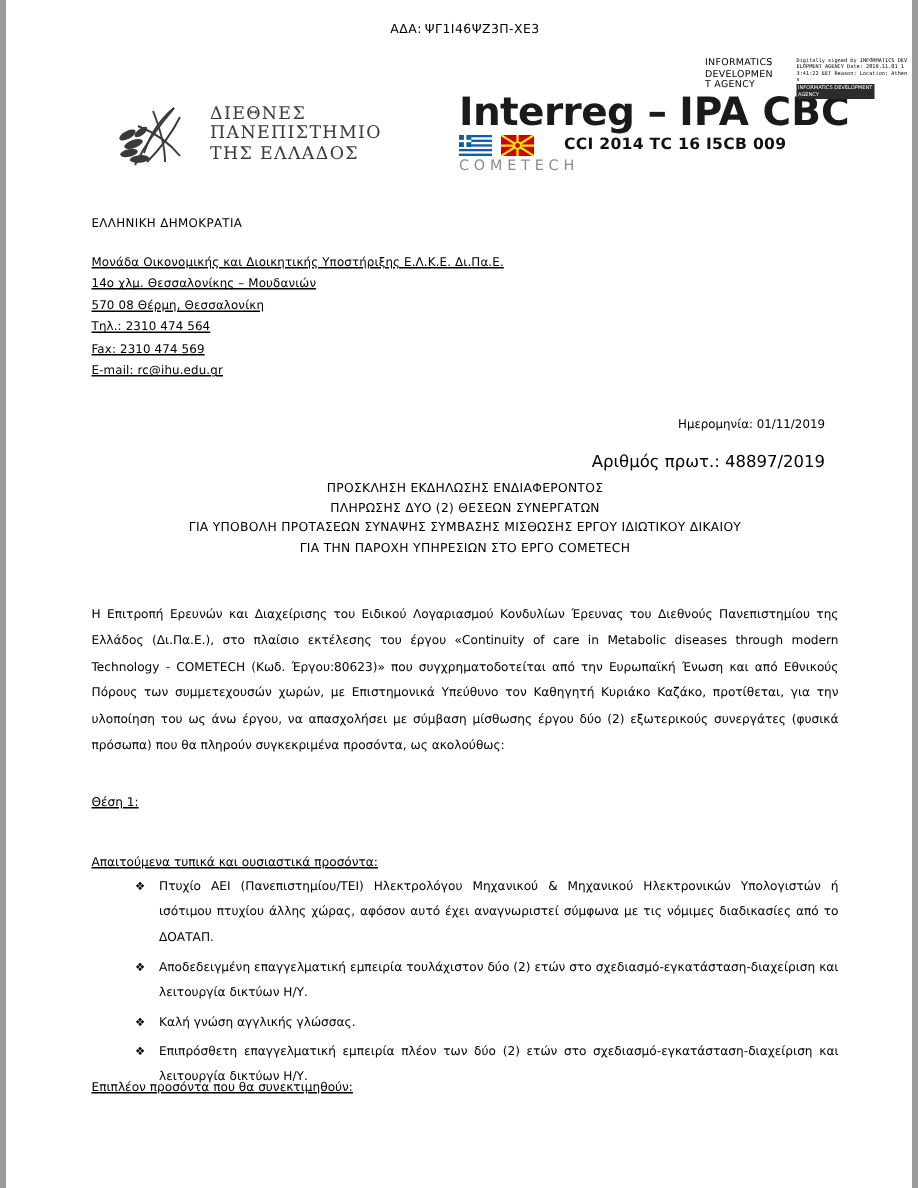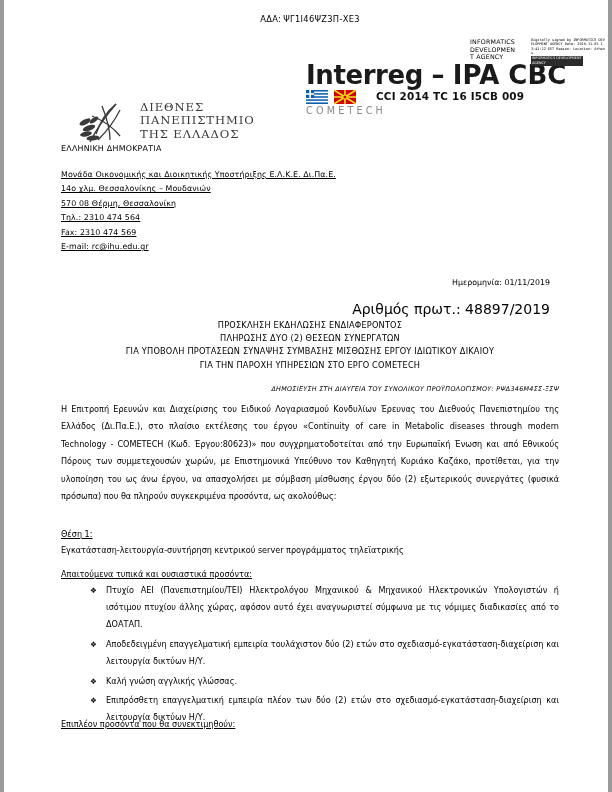--- a/index.html
+++ b/index.html
@@ -42,21 +42,20 @@
   }
 
   
   .ihu-logo {
     position: absolute;
     left: 72px;
     top: 28px;
     display: flex;
     align-items: center;
     gap: 10px;
-    margin-top: 32px;
   }
   .ihu-mark { width: 54px; height: 50px; flex: 0 0 auto; }
   .ihu-words {
     font-family: "DejaVu Serif", "Liberation Serif", serif;
     font-size: 11.6px;
     line-height: 13.6px;
     letter-spacing: 0.9px;
     color: #3a3a3a;
     white-space: nowrap;
   }
@@ -155,21 +154,21 @@
     position: absolute;
     right: 58px;
     top: 278px;
     font-size: 7.9px;
     white-space: nowrap;
   }
   .meta-proto {
     position: absolute;
     right: 58px;
     top: 301px;
-    font-size: 14px;
+    font-size: 11px;
     white-space: nowrap;
   }
 
   .doc-title {
     position: absolute;
     left: 30px;
     top: 319px;
     width: 552px;
     text-align: center;
     font-size: 8.2px;
@@ -361,26 +360,24 @@
   <div class="meta-date">Ημερομηνία: 01/11/2019</div>
   <div class="meta-proto">Αριθμός πρωτ.: 48897/2019</div>
 
   <div class="doc-title">
     <div>ΠΡΟΣΚΛΗΣΗ ΕΚΔΗΛΩΣΗΣ ΕΝΔΙΑΦΕΡΟΝΤΟΣ</div>
     <div>ΠΛΗΡΩΣΗΣ ΔΥΟ (2) ΘΕΣΕΩΝ ΣΥΝΕΡΓΑΤΩΝ</div>
     <div>ΓΙΑ ΥΠΟΒΟΛΗ ΠΡΟΤΑΣΕΩΝ ΣΥΝΑΨΗΣ ΣΥΜΒΑΣΗΣ ΜΙΣΘΩΣΗΣ ΕΡΓΟΥ ΙΔΙΩΤΙΚΟΥ ΔΙΚΑΙΟΥ</div>
     <div>ΓΙΑ ΤΗΝ ΠΑΡΟΧΗ ΥΠΗΡΕΣΙΩΝ ΣΤΟ ΕΡΓΟ COMETECH</div>
   </div>
 
-  <div class="publish-note">ΔΗΜΟΣΙΕΥΣΗ ΣΤΗ ΔΙΑΥΓΕΙΑ ΤΟΥ ΣΥΝΟΛΙΚΟΥ ΠΡΟΫΠΟΛΟΓΙΣΜΟΥ: ΡΨΔ346Μ4ΣΣ-ΞΣΨ</div>
 
   <div class="para">Η Επιτροπή Ερευνών και Διαχείρισης του Ειδικού Λογαριασμού Κονδυλίων Έρευνας του Διεθνούς Πανεπιστημίου της Ελλάδος (Δι.Πα.Ε.), στο πλαίσιο εκτέλεσης του έργου «Continuity of care in Metabolic diseases through modern Technology - COMETECH (Κωδ. Έργου:80623)» που συγχρηματοδοτείται από την Ευρωπαϊκή Ένωση και από Εθνικούς Πόρους των συμμετεχουσών χωρών, με Επιστημονικά Υπεύθυνο τον Καθηγητή Κυριάκο Καζάκο, προτίθεται, για την υλοποίηση του ως άνω έργου, να απασχολήσει με σύμβαση μίσθωσης έργου δύο (2) εξωτερικούς συνεργάτες (φυσικά πρόσωπα) που θα πληρούν συγκεκριμένα προσόντα, ως ακολούθως:</div>
 
   <div class="pos-heading">Θέση 1:</div>
-  <div class="pos-desc">Εγκατάσταση-λειτουργία-συντήρηση κεντρικού server προγράμματος τηλεϊατρικής</div>
 
   <div class="req-heading">Απαιτούμενα τυπικά και ουσιαστικά προσόντα:</div>
 
   <div class="bullets req">
     <div class="bullet-item">
       <span class="bullet-mark">❖</span>
       <span class="bullet-text">Πτυχίο ΑΕΙ (Πανεπιστημίου/ΤΕΙ) Ηλεκτρολόγου Μηχανικού &amp; Μηχανικού Ηλεκτρονικών Υπολογιστών ή ισότιμου πτυχίου άλλης χώρας, αφόσον αυτό έχει αναγνωριστεί σύμφωνα με τις νόμιμες διαδικασίες από το ΔΟΑΤΑΠ.</span>
     </div>
     <div class="bullet-item">
       <span class="bullet-mark">❖</span>

